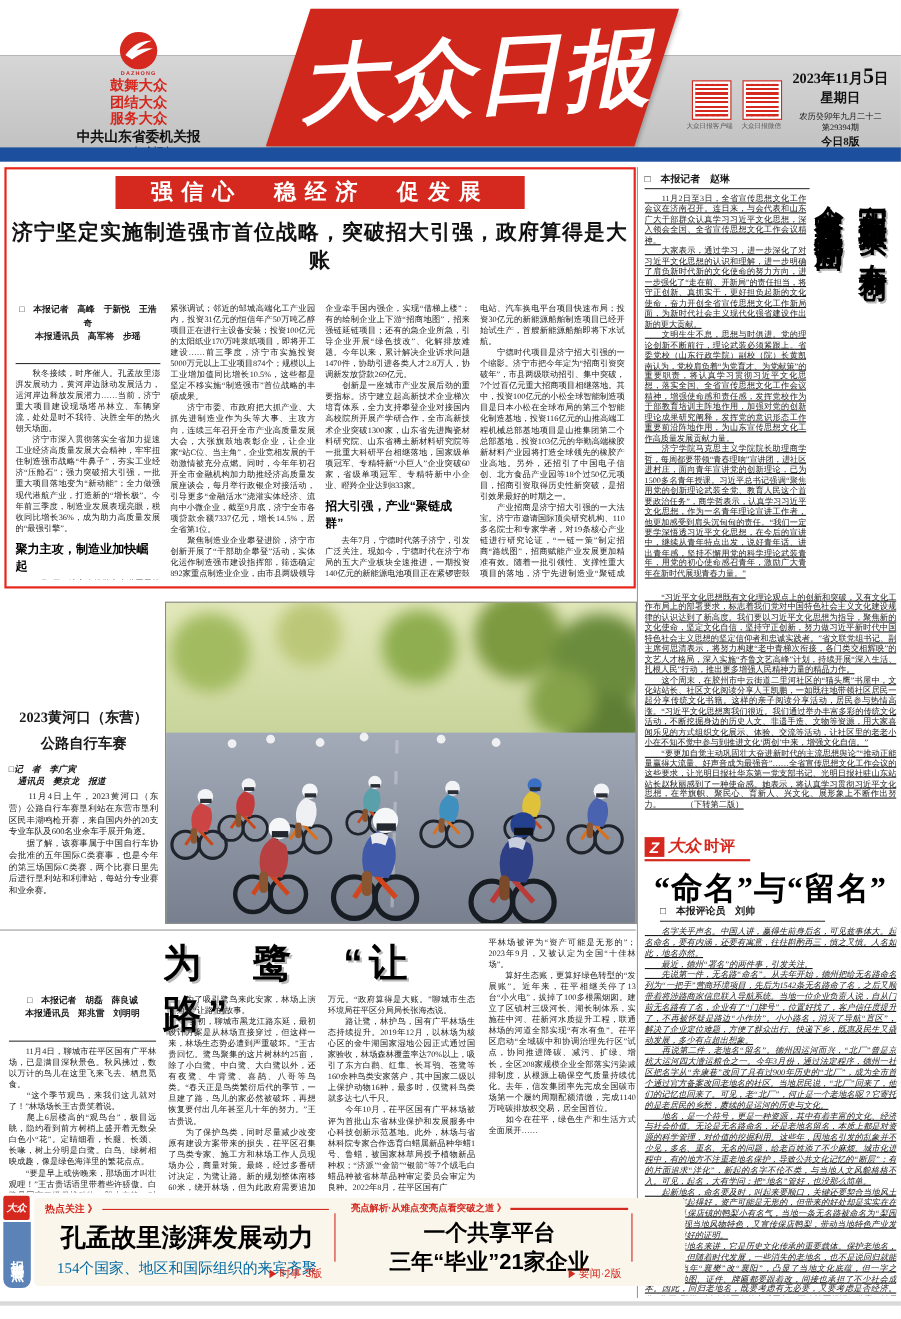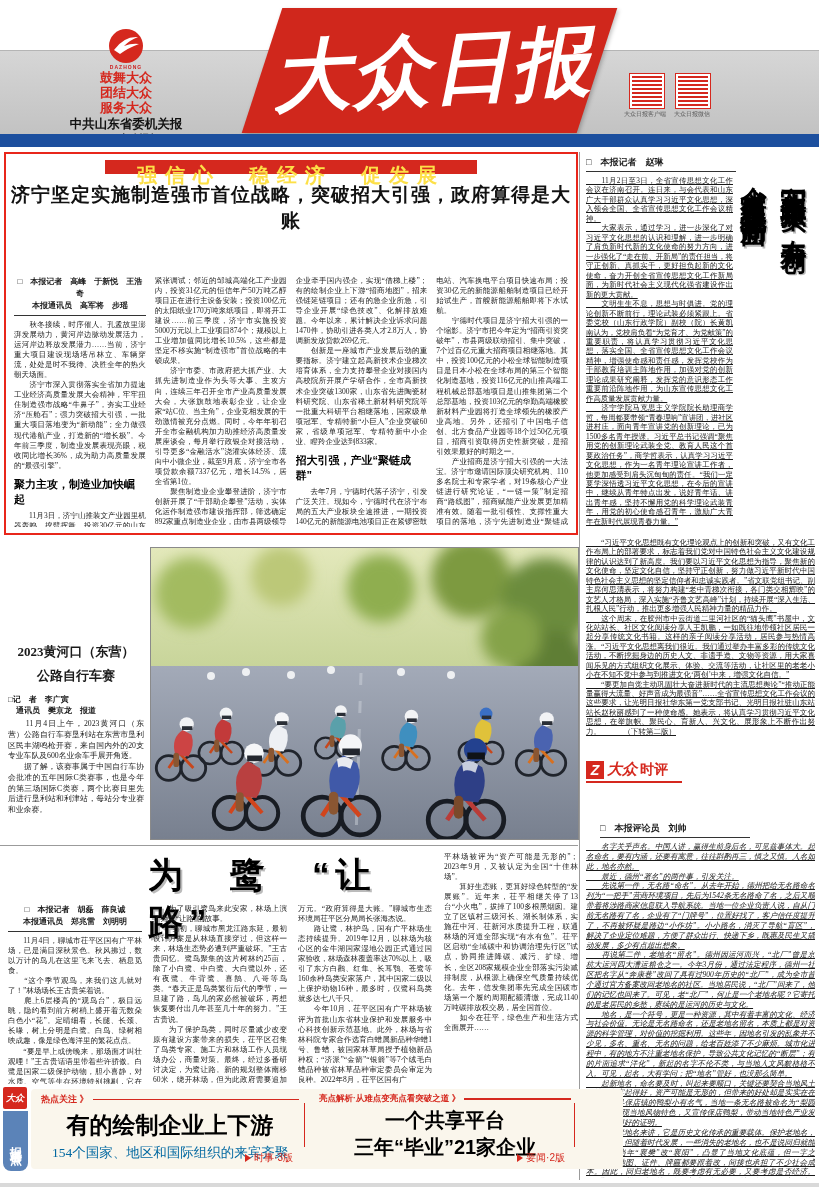--- a/index.html
+++ b/index.html
@@ -22,37 +22,37 @@
   .foundline{left:30px;top:131px;width:192px;text-align:center;font-size:11px;color:#222;}
   .qr{width:30px;height:30px;background:
       repeating-linear-gradient(0deg,#d5281e 0 2px,#fff 2px 4px),
       repeating-linear-gradient(90deg,#d5281e 0 2px,rgba(255,255,255,.6) 2px 5px);
       border:2px solid #fff;outline:1px solid #d5281e;}
   .qrlabel{font-size:6px;color:#555;width:60px;text-align:center;}
   .dateblock{left:712px;top:58px;width:104px;text-align:center;color:#111;}
   .bluebar{left:0;top:134px;width:819px;height:13px;background:#1c4f9e;}
   
   .leadframe{left:4px;top:152px;width:570px;height:379px;border:2.5px solid #e8261b;background:#fff;}
-  .leadbanner{left:0;right:0;margin:6px auto 0;width:372px;height:14px;background:#d5281e;color:#fde047;
+  .leadbanner{left:0;right:0;margin:6px auto 0;width:372px;height:30px;background:#d5281e;color:#ffffff;
       font-weight:bold;font-size:20px;line-height:30px;text-align:center;letter-spacing:8px;position:relative;}
   .kicker{margin-top:8px;text-align:center;font-size:19px;font-weight:600;letter-spacing:1px;color:#111;}
   .leadtitle{margin-top:5px;text-align:center;font-size:39px;font-weight:900;letter-spacing:2px;color:#000;
       text-shadow:3px 3px 0 #b9b9b9;}
   .leadcols{position:absolute;left:8px;right:8px;top:122px;bottom:6px;display:flex;gap:9px;overflow:hidden;}
   .leadcols .col{flex:1;overflow:hidden;}
   .bylinebox{font-size:8px;font-weight:bold;text-align:center;line-height:12px;border-bottom:1.5px solid #333;
-      padding-bottom:3px;margin-bottom:4px;white-space:pre-line;}
+      padding-bottom:18px;margin-bottom:4px;white-space:pre-line;}
   .subhead{font-family:"Liberation Sans","DejaVu Sans",sans-serif;font-weight:bold;font-size:11px;
       text-align:left;margin:6px 0 4px;color:#000;}
   
   .photo{left:150px;top:547px;width:427px;height:291px;border:1px solid #8a8a8a;background:#cfd8a8;}
   .capblock{left:8px;top:640px;width:136px;}
   .capkicker{text-align:center;font-size:13px;font-weight:600;line-height:24px;}
   .captitle{text-align:center;font-size:24px;font-weight:900;letter-spacing:2px;margin-top:2px;}
-  .capby{font-size:8px;font-weight:bold;line-height:11px;margin-top:6px;white-space:pre-line;}
+  .capby{font-size:8px;font-weight:bold;line-height:11px;margin-top:6px;white-space:pre-line;font-style:italic;}
   .capbody{margin-top:3px;font-size:7.8px;line-height:1.38;white-space:pre-line;text-align:justify;}
   .hrule{left:0;top:845px;width:578px;height:1px;background:#9b9b9b;}
   
   .egret{left:8px;top:852px;width:570px;height:232px;}
   .egret-title{position:absolute;left:140px;top:0;width:300px;text-align:left;font-size:35px;font-weight:900;
       letter-spacing:6px;color:#000;text-shadow:2px 2px 0 #bbb;}
   .ecol{position:absolute;top:52px;bottom:0;width:134px;overflow:hidden;}
   
   .vdiv{left:579px;top:152px;width:1px;height:1028px;background:#9b9b9b;}
   .r-byline{font-size:9px;font-weight:bold;border-bottom:1px solid #333;padding-bottom:2px;}
@@ -113,20 +113,28 @@
 
   <div class="abs" style="left:630px;top:74px;">
       <div class="qr"></div>
     </div>
   <div class="abs" style="left:676px;top:74px;">
       <div class="qr"></div>
     </div>
   <div class="abs qrlabel" style="left:615px;top:110px;">大众日报客户端</div>
   <div class="abs qrlabel" style="left:662px;top:110px;">大众日报微信</div>
 
+  <div class="abs dateblock">
+    <div style="font-weight:bold;font-size:13px;"><span>2023年11月</span><span style="font-size:20px;">5</span><span>日</span></div>
+    <div style="font-weight:bold;font-size:12px;">星期日</div>
+    <div style="font-size:7.5px;margin-top:3px;">农历癸卯年九月二十二</div>
+    <div style="font-size:7.5px;">第29394期</div>
+    <div style="font-weight:bold;font-size:10px;margin-top:1px;">今日8版</div>
+    <div style="font-size:7px;margin-top:1px;">热线电话：0531—85193911</div>
+  </div>
 
   <div class="abs bluebar"></div>
 
   <div class="abs leadframe">
     <div class="leadbanner sans">强信心　稳经济　促发展</div>
     <div class="kicker">济宁坚定实施制造强市首位战略，突破招大引强，政府算得是大账</div>
     <div class="leadcols">
       <div class="col">
         <div class="bylinebox">□　本报记者　高峰　于新悦　王浩奇
 本报通讯员　高军将　步瑶</div>
@@ -349,20 +357,23 @@
     <div class="bodytxt just" style="font-size:7.5px;line-height:1.26;">　　“习近平文化思想既有文化理论观点上的创新和突破，又有文化工作布局上的部署要求，标志着我们党对中国特色社会主义文化建设规律的认识达到了新高度。我们要以习近平文化思想为指导，聚焦新的文化使命，坚定文化自信，坚持守正创新，努力做习近平新时代中国特色社会主义思想的坚定信仰者和忠诚实践者。”省文联党组书记、副主席何思清表示，将努力构建“老中青梯次衔接，各门类交相辉映”的文艺人才格局，深入实施“齐鲁文艺高峰”计划，持续开展“深入生活、扎根人民”行动，推出更多增强人民精神力量的精品力作。
 　　这个周末，在胶州市中云街道二里河社区的“猫头鹰”书屋中，文化站站长、社区文化阅读分享人王凯鹏，一如既往地带领社区居民一起分享传统文化书籍。这样的亲子阅读分享活动，居民参与热情高涨。“习近平文化思想离我们很近。我们通过举办丰富多彩的传统文化活动，不断挖掘身边的历史人文、非遗手造、文物等资源，用大家喜闻乐见的方式组织文化展示、体验、交流等活动，让社区里的老老小小在不知不觉中参与到推进文化‘两创’中来，增强文化自信。”
 　　“要更加自觉主动巩固壮大奋进新时代的主流思想舆论”“推动正能量赢得大流量、好声音成为最强音”……全省宣传思想文化工作会议的这些要求，让光明日报社华东第一党支部书记、光明日报社驻山东站站长赵秋丽感到了一种使命感。她表示，将认真学习贯彻习近平文化思想，在举旗帜、聚民心、育新人、兴文化、展形象上不断作出努力。　　　（下转第二版）</div>
   </div>
 
   <div class="abs sp-logo" style="left:586px;top:760px;">
     <span class="sp-z">Z</span>
     <span class="sp-dz">大众</span>
     <span class="sp-sp">时评</span>
   </div>
+  <div class="abs" style="left:584px;top:782px;width:233px;">
+    <div class="comm-title">“命名”与“留名”</div>
+  </div>
   <div class="abs" style="left:600px;top:822px;width:150px;">
     <div class="r-byline">□　本报评论员　刘帅</div>
   </div>
   <div class="abs clip" style="left:586px;top:842px;width:229px;height:336px;">
     <div class="comm-body">　　名字关乎声名。中国人讲，赢得生前身后名，可见兹事体大。起名命名，要有内涵，还要有寓意，往往斟酌再三，慎之又慎。人名如此，地名亦然。
 　　最近，德州“署名”的两件事，引发关注。
 　　先说第一件，无名路“命名”。从去年开始，德州把给无名路命名列为“一把手”营商环境项目，先后为1542条无名路命了名，之后又顺带着将涉路商家信息联入导航系统。当地一位企业负责人说，自从门前无名路有了名，企业有了“门牌号”，位置好找了，客户信任度提升了，不再被怀疑是路边“小作坊”。小小路名，消灭了导航“盲区”，解决了企业定位难题，方便了群众出行、快递下乡，既惠及民生又撬动发展，多少有点超出想象。
 　　再说第二件，老地名“留名”。德州因运河而兴，“北厂”曾是京杭大运河四大漕运粮仓之一。今年3月份，通过法定程序，德州一社区把名字从“奔康巷”改回了具有过900年历史的“北厂”，成为全市首个通过官方备案改回老地名的社区。当地居民说，“北厂”回来了，他们的记忆也回来了。可见，老“北厂”，何止是一个老地名呢？它寄托的是老居民的乡愁，赓续的是运河的历史与文化。
 　　地名，是一个符号，更是一种资源，其中有着丰富的文化、经济与社会价值。无论是无名路命名，还是老地名留名，本质上都是对资源的科学管理，对价值的挖掘利用。这些年，因地名引发的乱象并不少见，多名、重名、无名的问题，给老百姓添了不少麻烦。城市化进程中，有的地方不注重老地名保护，导致公共文化记忆的“断层”；有的片面追求“洋化”，新起的名字不伦不类，与当地人文风貌格格不入。可见，起名，大有学问；把“地名”管好，也没那么简单。
 　　起新地名，命名要及时，叫起来要顺口，关键还要契合当地风土人情。名字起得好，资产可能是无形的，但带来的好处却是实实在在的。宁津县保店镇的鸭梨小有名气，当地一条无名路被命名为“梨园路”，既体现当地风物特色，又宣传保店鸭梨，带动当地特色产业发展，就是很好的证明。
@@ -372,21 +383,21 @@
 
   <div class="abs ftab-logo">大众</div>
   <div class="abs ftab sans">报端看点</div>
 
   <div class="abs fpanel">
     <div class="fhalf" style="left:10px;width:258px;">
       <div class="ftag">
         <span>热点关注 》</span>
           <span class="line"></span>
       </div>
-      <div class="fhead" style="font-size:23px;margin-top:4px;">有的绘制企业上下游</div>
+      <div class="fhead" style="font-size:23px;margin-top:4px;">孔孟故里澎湃发展动力</div>
       <div class="fsub">154个国家、地区和国际组织的来宾齐聚</div>
       <div class="flink">
         <span class="arrow"></span>
         <span>时事·3版</span>
       </div>
       <div class="fvline" style="right:-6px;"></div>
     </div>
     <div class="fhalf" style="left:288px;width:252px;">
       <div class="ftag">
         <span style="font-size:8.5px;">亮点解析·从难点变亮点看突破之道 》</span>

